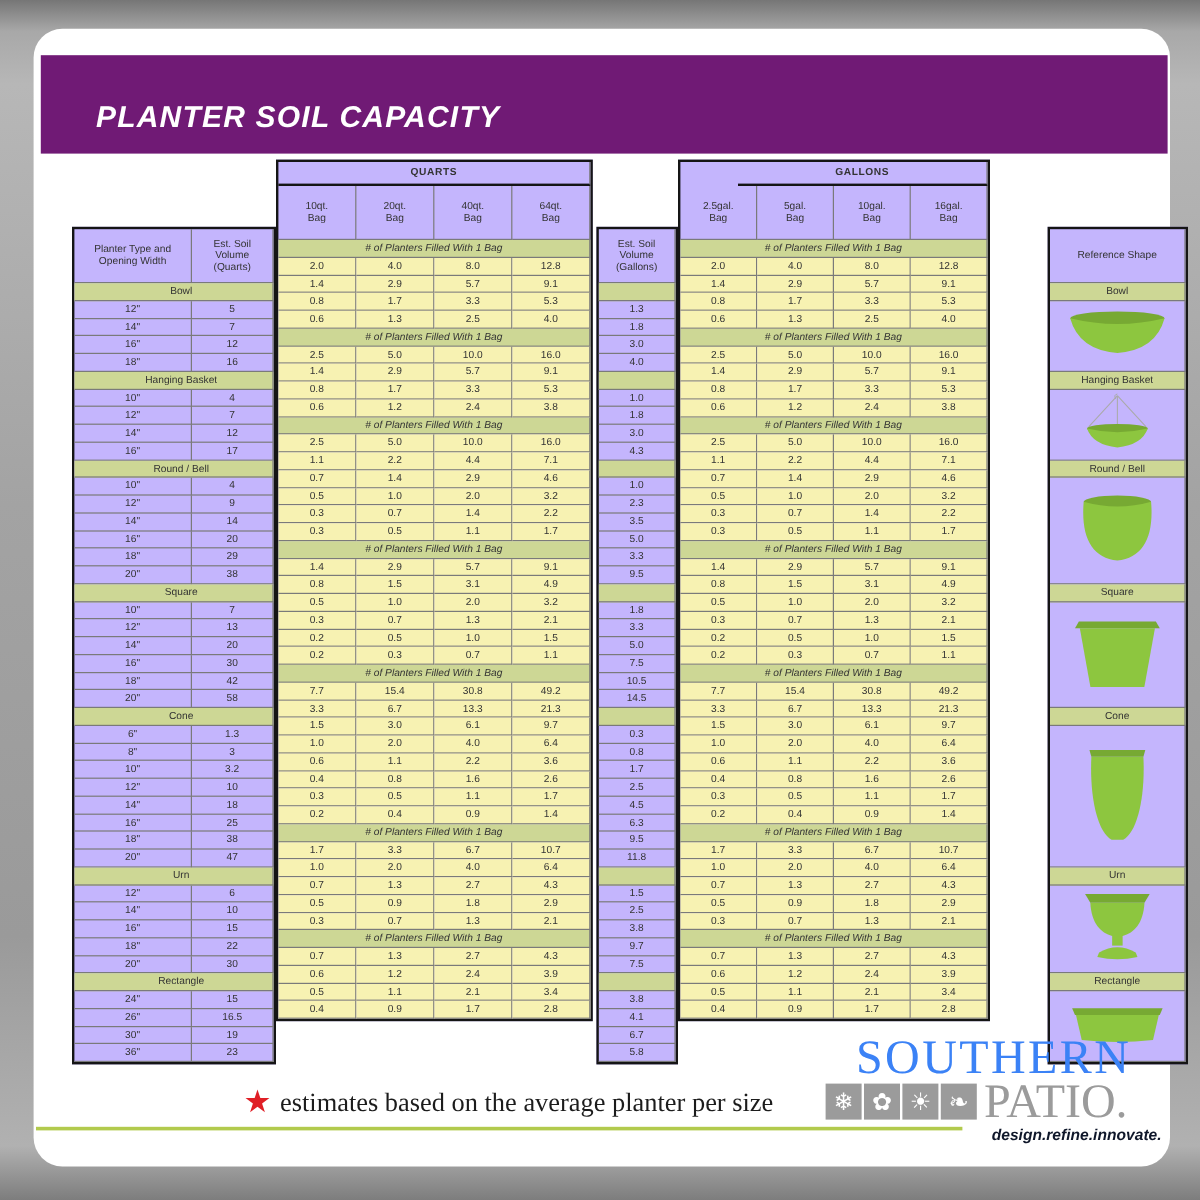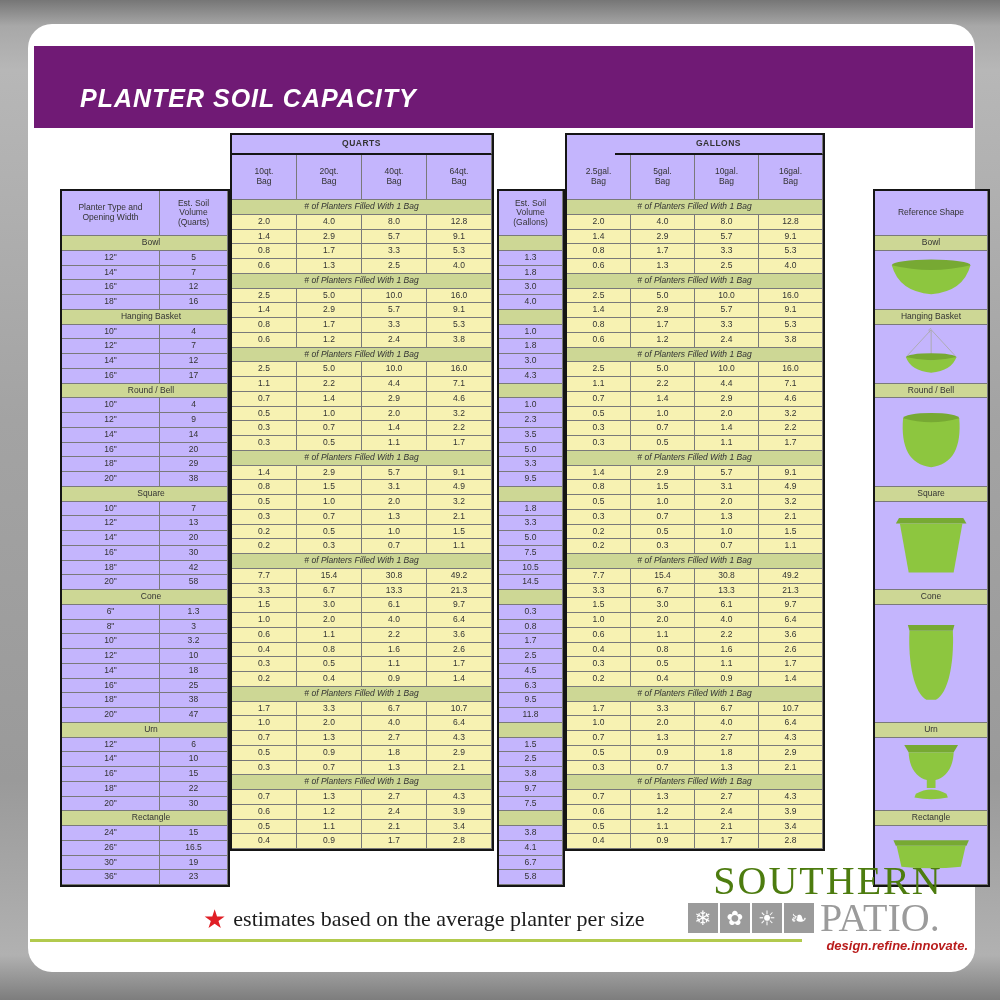--- a/index.html
+++ b/index.html
@@ -31,29 +31,29 @@
   .c-group{font-weight:bold;font-size:10.5px;letter-spacing:.5px;
            border-bottom:2px solid #151515 !important;}
   .c-note{font-size:8px;font-style:italic;}
   .c-shape svg{width:86%;height:92%;}
   
   #footer-note{position:absolute;left:203px;top:906px;display:flex;align-items:center;gap:7px;
                font-family:"Liberation Serif",serif;font-size:22px;color:#1c1c1c;}
   #footer-star{color:#e01f26;font-size:26px;line-height:1;font-family:"DejaVu Sans",sans-serif;}
   #green-rule{position:absolute;left:30px;top:939px;width:772px;height:2.5px;background:#b2ca4d;}
   #logo{position:absolute;left:688px;top:864px;width:280px;}
-  #logo-line1{font-family:"Liberation Serif",serif;color:#4d7c0f;font-size:40px;line-height:.85;
+  #logo-line1{font-family:"Liberation Serif",serif;color:#3b82f6;font-size:40px;line-height:.85;
               letter-spacing:2px;text-align:center;white-space:nowrap;}
   #logo-line2{display:flex;align-items:center;gap:2px;margin-top:4px;}
   .season-icon{width:30px;height:30px;background:#9b9b9b;color:#ffffff;display:flex;
                align-items:center;justify-content:center;font-size:20px;
                font-family:"DejaVu Sans",sans-serif;}
   #logo-patio{font-family:"Liberation Serif",serif;color:#9b9b9b;font-size:40px;line-height:.8;
               margin-left:4px;white-space:nowrap;}
-  #logo-tagline{text-align:right;color:#b91c1c;font-style:italic;font-weight:bold;
+  #logo-tagline{text-align:right;color:#0f172a;font-style:italic;font-weight:bold;
                 font-size:13px;margin-top:4px;}
 </style>
 </head>
 <body>
 
 <div id="bg"></div>
 <div id="card"></div>
 <div id="title-band">
   <div id="page-title">PLANTER SOIL CAPACITY</div>
 </div>

